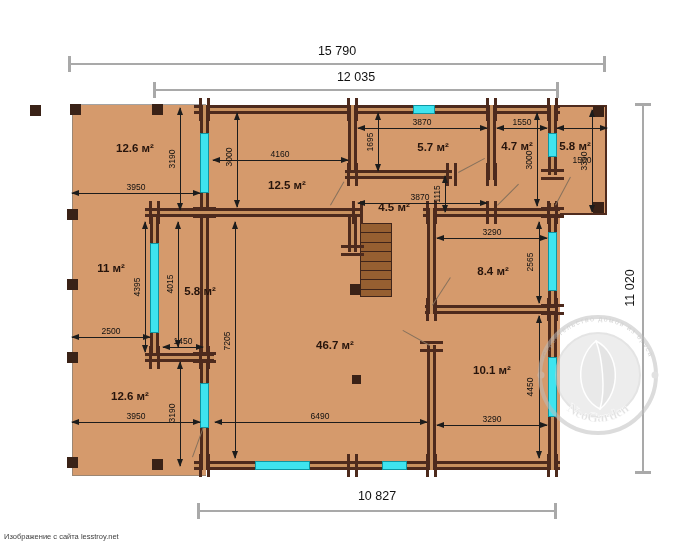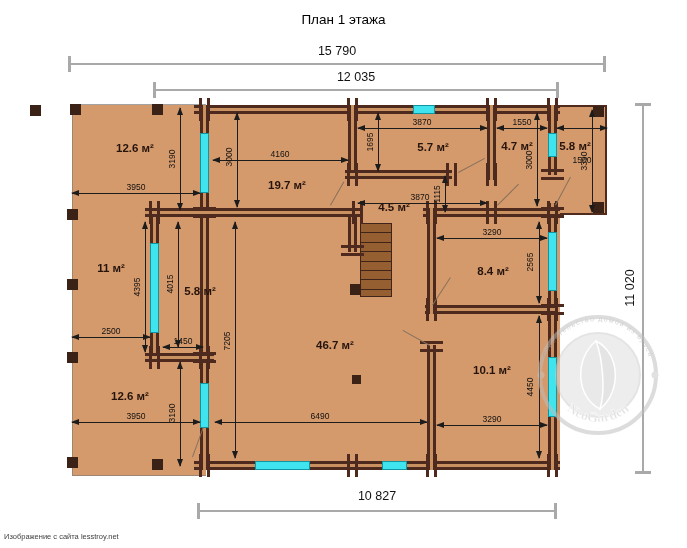--- a/index.html
+++ b/index.html
@@ -41,21 +41,20 @@
   .room{position:absolute;font-size:11.5px;font-weight:bold;color:#26140c;white-space:nowrap;transform:translate(-50%,-50%);}
   .title{position:absolute;left:0;top:12px;width:100%;text-align:center;font-size:13.5px;color:#000;}
   .footer{position:absolute;left:4px;top:532px;font-size:7.5px;color:#414141;}
   .wm{position:absolute;left:518px;top:295px;opacity:.52;pointer-events:none;}
 </style>
 </head>
 <body>
 
 <div id="stage">
 
-  <div class="title">План 1 этажа</div>
 
   <div class="floor terrace" style="left:72px;top:104px;width:133px;height:370px;"></div>
   <div class="floor" style="left:194px;top:105px;width:366px;height:365px;"></div>
   <div class="floor ext" style="left:557px;top:105px;width:50px;height:110px;"></div>
 
   <div class="stairs"></div>
   <div class="post" style="left:350px;top:284px;"></div>
   <div class="post" style="left:352px;top:375px;width:9px;height:9px;"></div>
 
   <div class="wh" style="left:194px;top:105px;width:366px;"></div>
@@ -176,21 +175,21 @@
   <div class="dlab-v" style="left:584px;top:161px;">3390</div>
   <div class="dlab-v" style="left:137px;top:287px;">4395</div>
   <div class="dlab-v" style="left:170px;top:284px;">4015</div>
   <div class="dlab-v" style="left:227px;top:341px;">7205</div>
   <div class="dlab-v" style="left:437px;top:194px;">1115</div>
   <div class="dlab-v" style="left:530px;top:262px;">2565</div>
   <div class="dlab-v" style="left:172px;top:413px;">3190</div>
   <div class="dlab-v" style="left:530px;top:387px;">4450</div>
 
   <div class="room" style="left:135px;top:148px;">12.6 м²</div>
-  <div class="room" style="left:287px;top:185px;">19.7 м²</div>
+  <div class="room" style="left:287px;top:185px;">12.5 м²</div>
   <div class="room" style="left:433px;top:147px;">5.7 м²</div>
   <div class="room" style="left:517px;top:146px;">4.7 м²</div>
   <div class="room" style="left:575px;top:146px;">5.8 м²</div>
   <div class="room" style="left:394px;top:207px;">4.5 м²</div>
   <div class="room" style="left:111px;top:268px;">11 м²</div>
   <div class="room" style="left:200px;top:291px;">5.8 м²</div>
   <div class="room" style="left:493px;top:271px;">8.4 м²</div>
   <div class="room" style="left:335px;top:345px;">46.7 м²</div>
   <div class="room" style="left:492px;top:370px;">10.1 м²</div>
   <div class="room" style="left:130px;top:396px;">12.6 м²</div>

